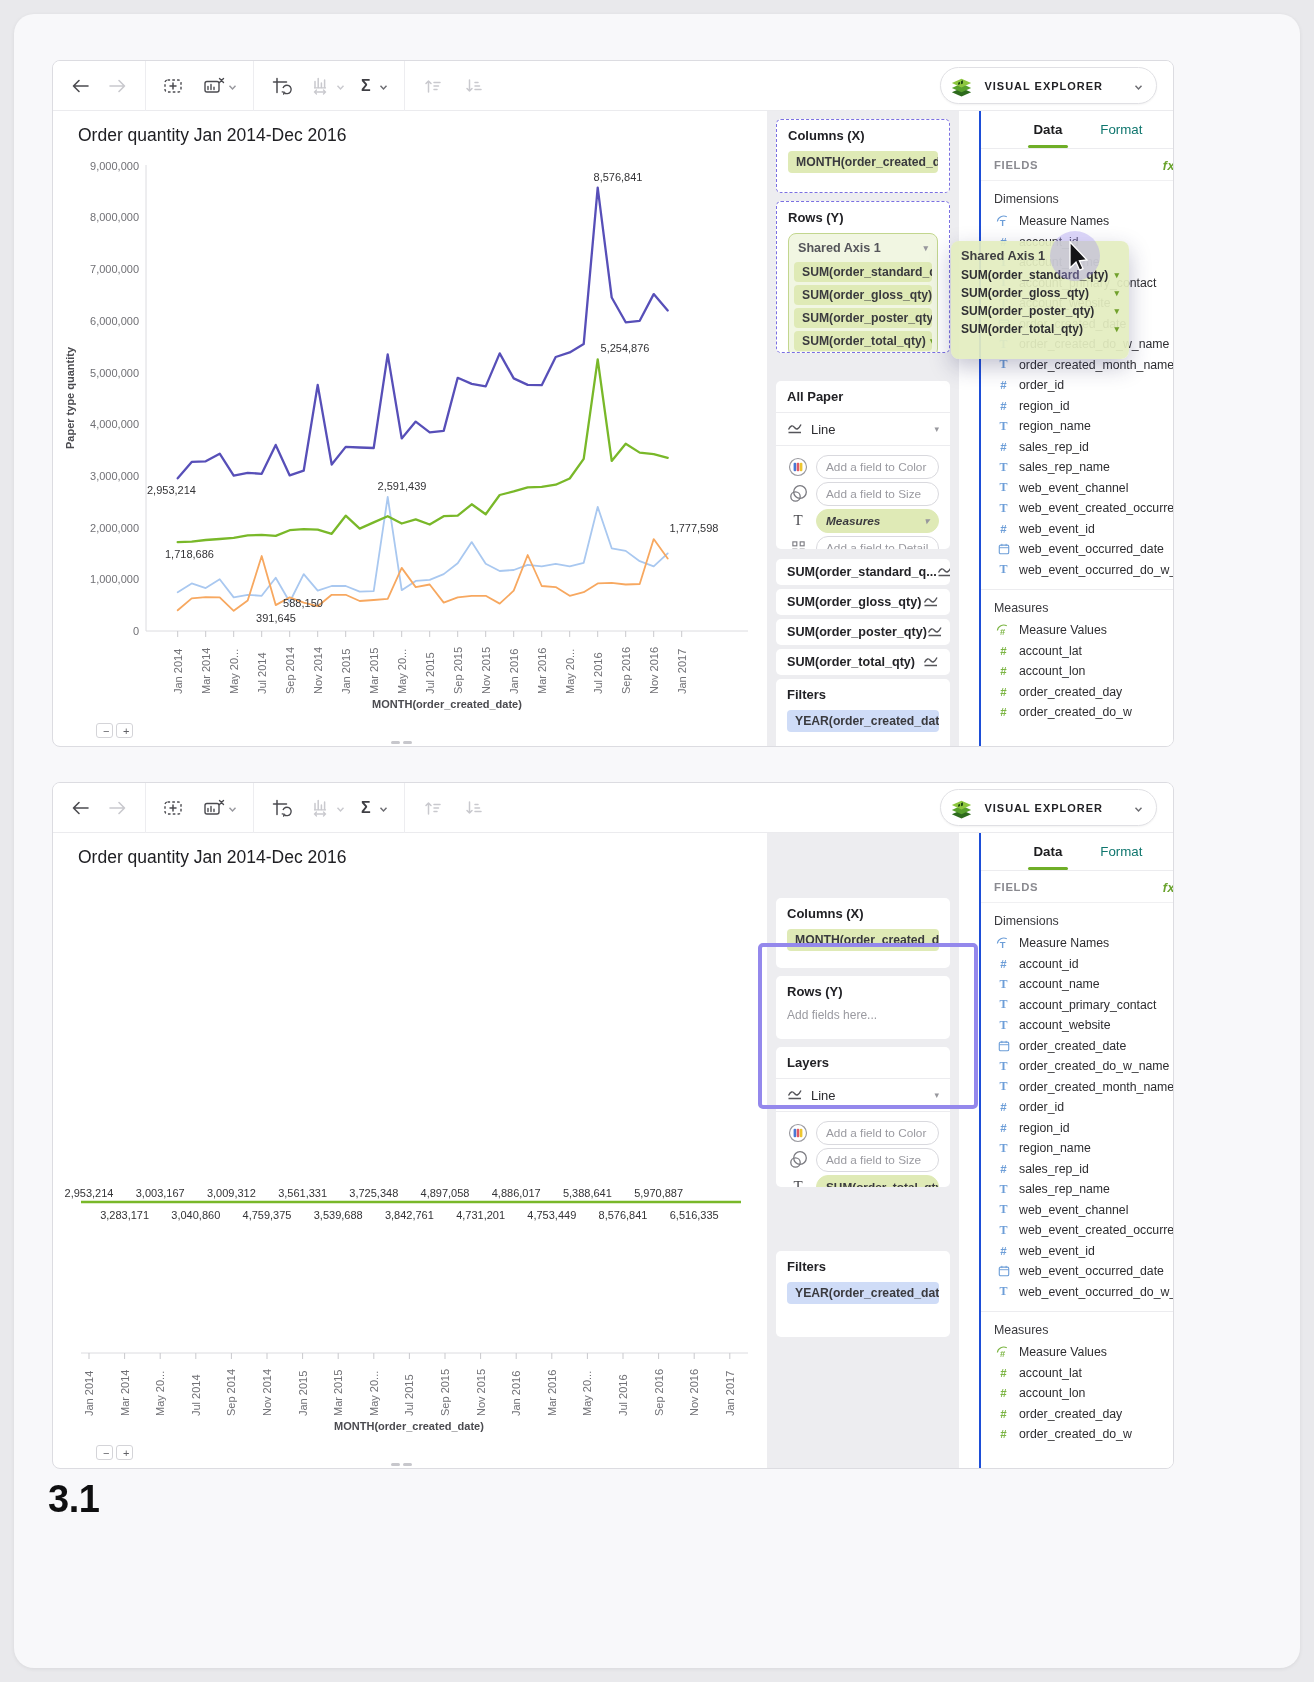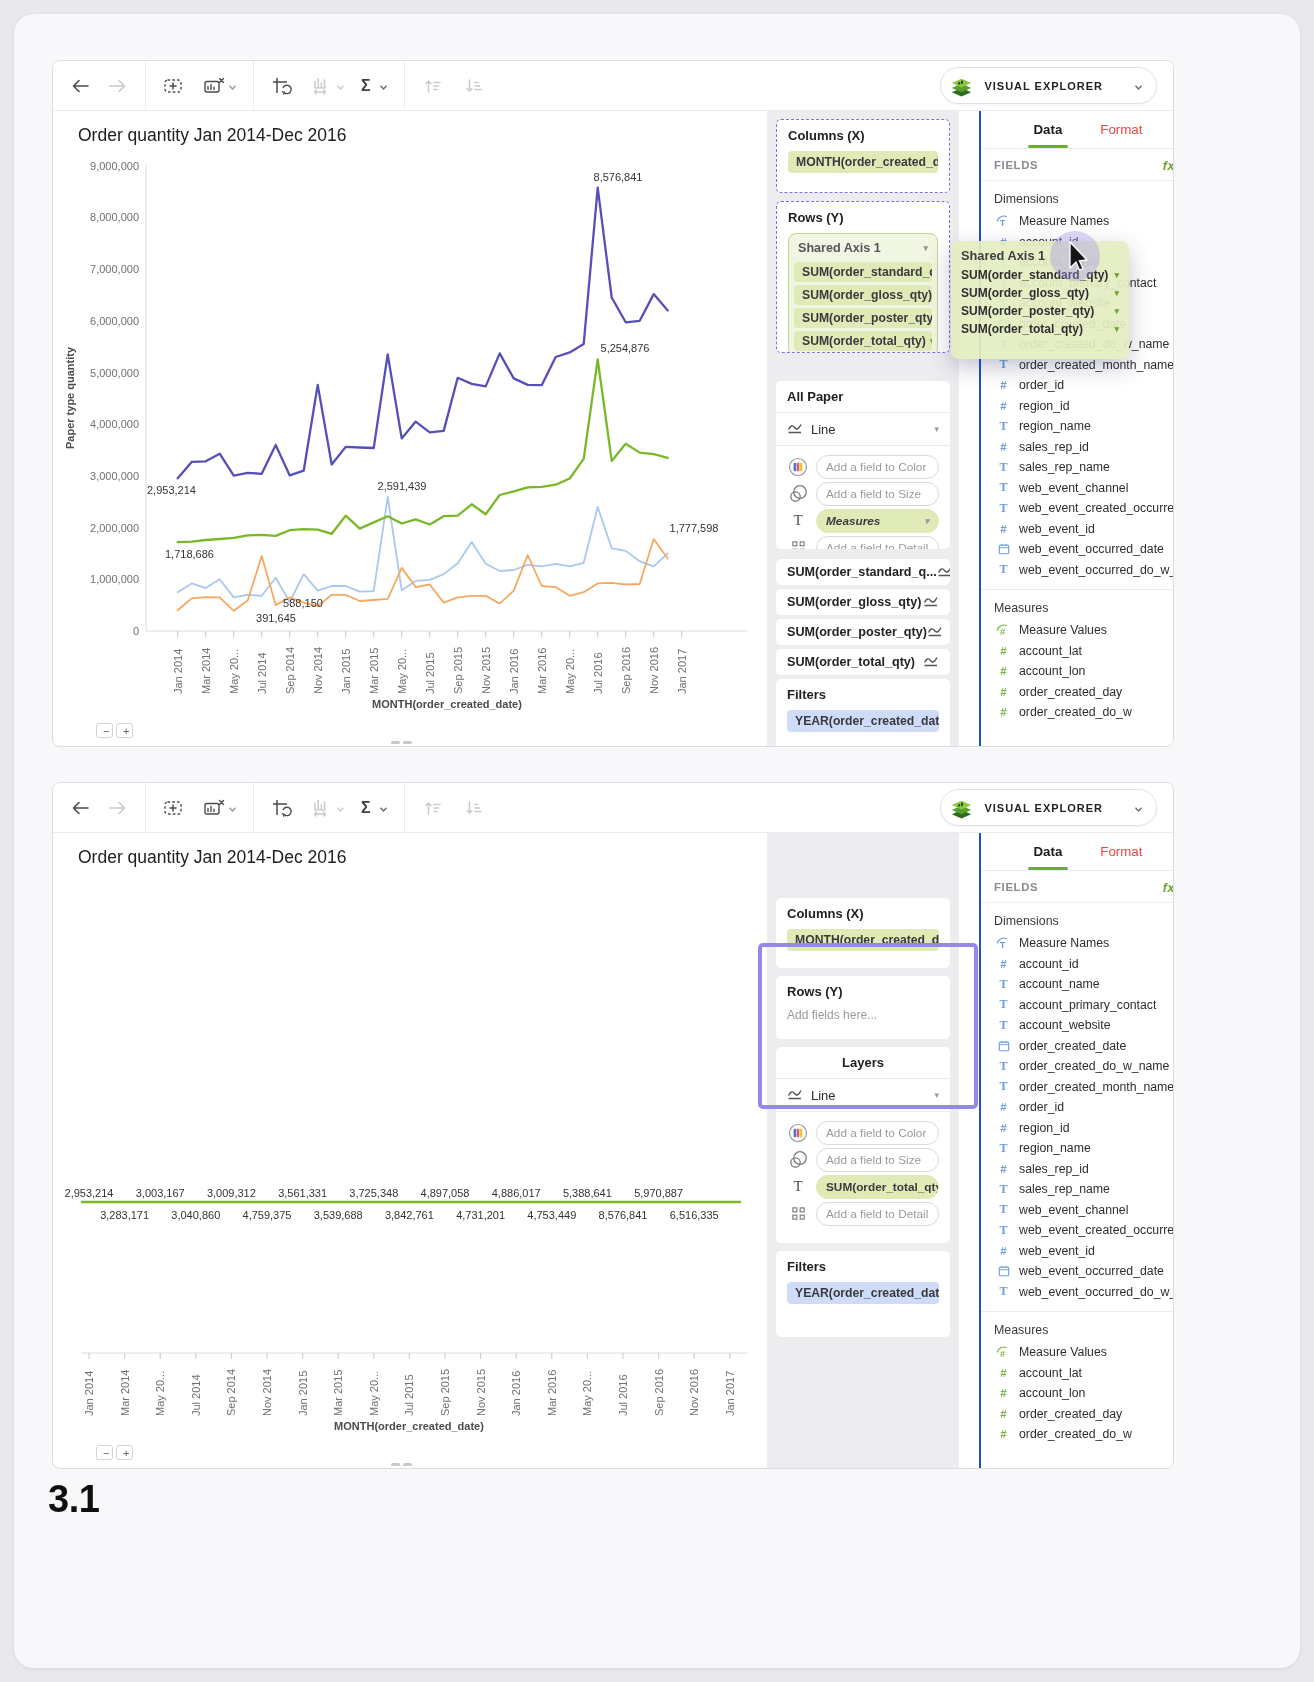--- a/index.html
+++ b/index.html
@@ -45,21 +45,21 @@
   .well.green.ital{font-style:italic;}
   .well .chev{margin-left:auto;padding-left:3px;}
   .linerow{display:flex;align-items:center;gap:8px;font-size:13px;color:#2c2c30;font-weight:500;}
   .linerow .chev{margin-left:auto;}
   .ticon{font-family:"Liberation Serif",serif;font-size:15px;color:#4b4b50;}
   .sumrow{position:absolute;left:9px;right:9px;height:26px;background:#fff;border-radius:5px;display:flex;align-items:center;padding:0 11px;font-size:12.6px;font-weight:700;color:#232327;box-sizing:border-box;white-space:nowrap;overflow:hidden;}
   .sumrow .licon{margin-left:auto;flex:none;}
   
   .fields{position:absolute;left:926px;top:50px;width:214px;bottom:0;background:#fff;border-left:2px solid #1d4ed8;overflow:hidden;}
   .ftabs{height:37px;display:flex;justify-content:center;align-items:stretch;gap:38px;border-bottom:1px solid #ececef;}
-  .ftab{display:flex;align-items:center;font-size:13.3px;color:#ef4444;position:relative;}
+  .ftab{display:flex;align-items:center;font-size:13.3px;color:#0f766e;position:relative;}
   .ftab.active{color:#1c1c1e;font-weight:600;}
   .ftab.active:after{content:"";position:absolute;left:-6px;right:-6px;bottom:0;height:3px;background:#6fae27;border-radius:2px;}
   .fhdr{height:31px;display:flex;align-items:center;padding:0 13px;font-size:11.3px;font-weight:700;letter-spacing:.06em;color:#8a8a90;border-bottom:1px solid #f0f0f2;}
   .fx{margin-left:auto;color:#6aa32e;font-style:italic;font-weight:700;font-size:12.5px;}
   .flabel{margin:11px 13px 5px;font-size:12.4px;color:#3a3a3e;}
   .frow{display:flex;align-items:center;height:20.5px;padding-left:15px;gap:8px;font-size:12.3px;color:#2e2e31;white-space:nowrap;overflow:hidden;}
   .fic{width:15px;flex:none;display:flex;justify-content:center;align-items:center;}
   .fic .t{font-family:"Liberation Serif",serif;font-size:12px;font-weight:700;color:#6d9ed8;}
   .fic .h{font-size:11.5px;font-weight:700;color:#6d9ed8;}
   .fic.green .t,.fic.green .h{color:#7cb544;}
@@ -711,21 +711,21 @@
       <div class="card" style="top:65px;height:70px;">
         <div class="card-title">Columns (X)</div>
         <div class="pill">
           <span>MONTH(order_created_d...</span>
         </div>
       </div>
       <div class="card" style="top:143px;height:63px;">
         <div class="card-title">Rows (Y)</div>
         <div class="placeholder-row">Add fields here...</div>
       </div>
-      <div class="card" style="top:214px;height:196px;text-align:center;">
+      <div class="card" style="top:214px;height:140px;">
         <div class="card-title">Layers</div>
         <div class="lyr-divider"></div>
         <div class="linerow">
           <span class="icon-col" id="lineicon2"><svg width="16" height="13" viewBox="0 0 16 13">
                 <path d="M1.5 8.5 Q4.5 2.5 7.5 6.5 T14 3.5" fill="none" stroke="#55555a" stroke-width="1.4"></path>
                 <path d="M1.5 11.5 H14" stroke="#55555a" stroke-width="1.4"></path>
               </svg></span>
           <span>Line</span>
           <span class="chev">▾</span>
         </div>

